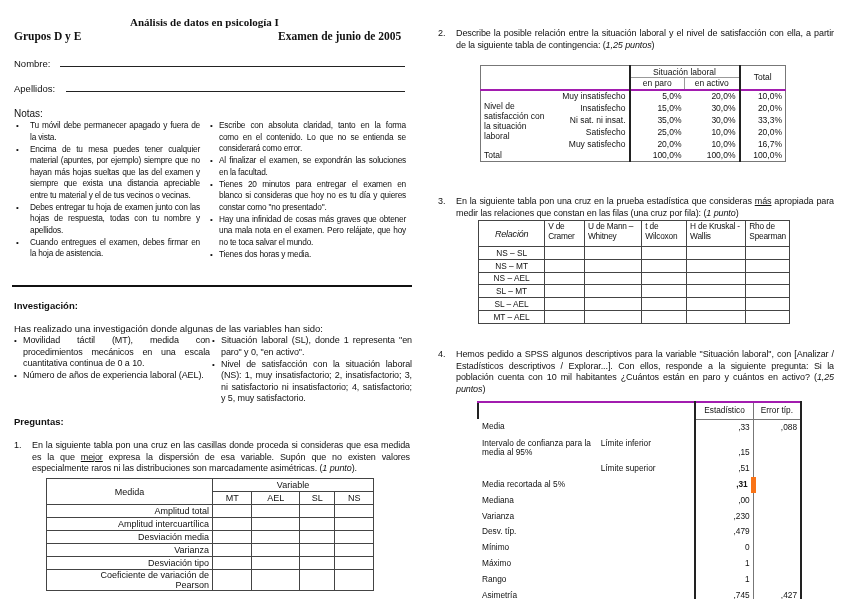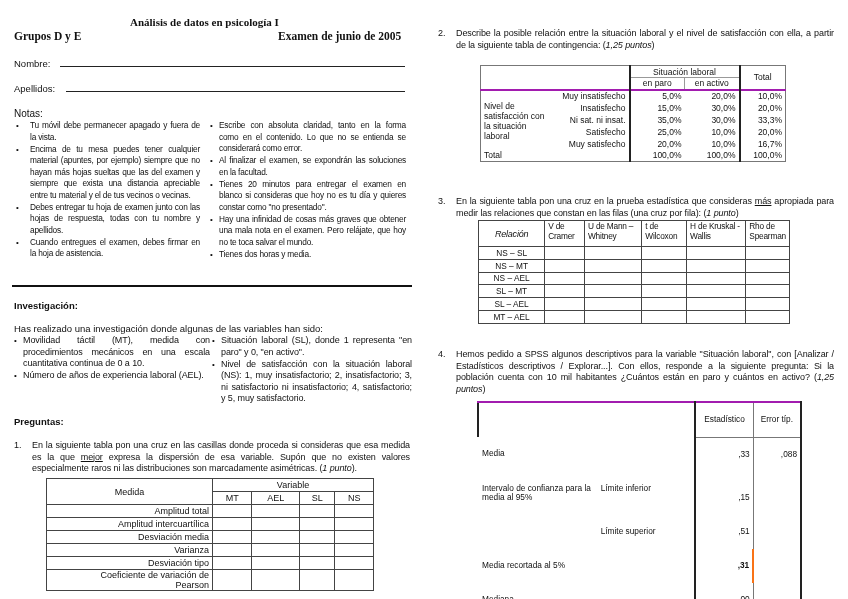--- a/index.html
+++ b/index.html
@@ -71,21 +71,21 @@
 
   
   #t3 { left: 478px; top: 220px; width: 312px; font-size: 8.3px; }
   #t3 td, #t3 th { border: 1px solid #444; height: 12.8px; padding: 0 3px; font-weight: normal; }
   #t3 th { text-align: left; vertical-align: top; line-height: 10px; letter-spacing: -0.2px; }
   #t3 th.rel { text-align: center; font-style: italic; vertical-align: middle; font-size: 9px; }
   #t3 td.rl { text-align: center; width: 67px; }
 
   
   #t4 { left: 477px; top: 401px; width: 325px; font-size: 8.3px; }
-  #t4 td { padding: 12px 3px; line-height: 9.8px; height: 9.8px; vertical-align: top; }
+  #t4 td { padding: 3px 3px; line-height: 9.8px; height: 9.8px; vertical-align: top; }
   #t4 .r { text-align: right; }
   #t4 .c { text-align: center; }
 </style>
 </head>
 <body>
 
 <div class="abs serif" id="title">Análisis de datos en psicología I</div>
 <div class="abs serif" id="groups">Grupos D y E</div>
 <div class="abs serif" id="exam">Examen de junio de 2005</div>
 
@@ -342,21 +342,21 @@
       </tr>
       <tr>
         <td class="BL" style="width:120px;white-space:nowrap;border-left-color:transparent;"></td>
         <td class="BR" style="width:98px;white-space:nowrap;">Límite superior</td>
         <td class="r" style="border-right:1px solid #777;">,51</td>
         <td class="r BR"></td>
       </tr>
       <tr>
         <td class="BL" style="width:120px;white-space:nowrap;border-left-color:transparent;">Media recortada al 5%</td>
         <td class="BR" style="width:98px;white-space:nowrap;"></td>
-        <td class="r" style="border-right:2px solid #f97316;font-weight:bold;">,31</td>
+        <td class="r" style="border-right:5px solid #f97316;font-weight:bold;">,31</td>
         <td class="r BR"></td>
       </tr>
       <tr>
         <td class="BL" style="width:120px;white-space:nowrap;border-left-color:transparent;">Mediana</td>
         <td class="BR" style="width:98px;white-space:nowrap;"></td>
         <td class="r" style="border-right:1px solid #777;">,00</td>
         <td class="r BR"></td>
       </tr>
       <tr>
         <td class="BL" style="width:120px;white-space:nowrap;border-left-color:transparent;">Varianza</td>

